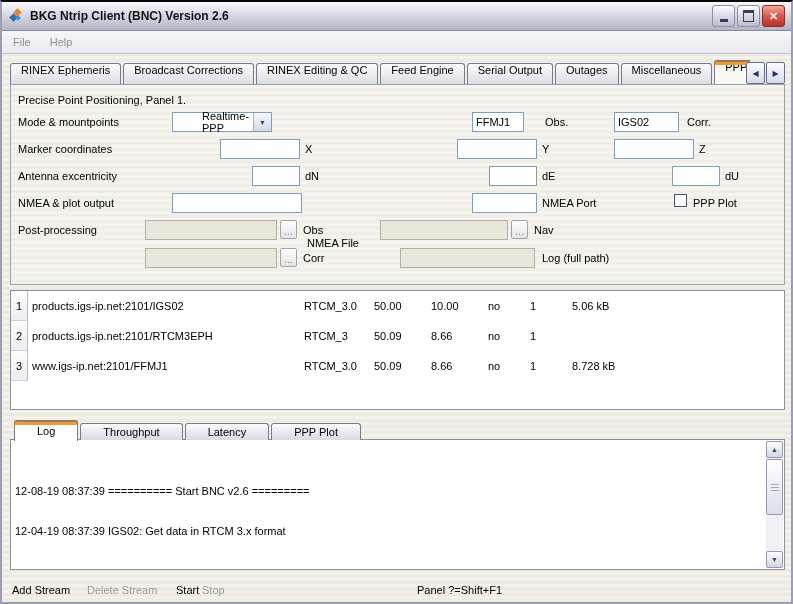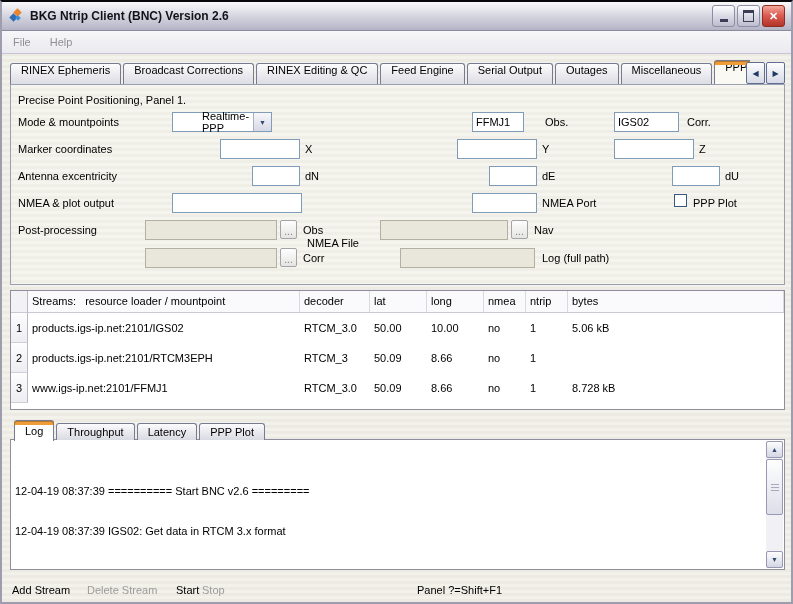--- a/index.html
+++ b/index.html
@@ -67,21 +67,21 @@
   .thead .cell{background:#fafafc;border-right:1px solid #d9d9e2;border-bottom:1px solid #c9c9d4;
     height:21px;line-height:21px;}
   .thead .gutter{background:#f2f2f5;border-right:1px solid #b9b9c6;}
   .cell{padding:0 4px;white-space:pre;overflow:hidden;}
   .tbody-row{height:30px;cursor:default;}
   .tbody-row .cell{line-height:30px;}
   .tbody-row .gutter{background:linear-gradient(180deg,#fdfdfe,#ededf2);
     border-right:1px solid #b9b9c6;border-bottom:1px solid #cfcfda;text-align:center;padding:0;}
   
   .logtabs{position:absolute;left:12px;top:418px;height:20px;display:flex;gap:2px;z-index:6;}
-  .ltab{position:relative;height:16px;margin-top:3px;padding:0 10px;border:1px solid #767b91;border-bottom:none;
+  .ltab{position:relative;height:16px;margin-top:3px;padding:0 22px;border:1px solid #767b91;border-bottom:none;
     border-radius:3px 3px 0 0;background:linear-gradient(180deg,#fcfcfd,#e8e8ee 55%,#dadae2);
     display:flex;align-items:center;white-space:nowrap;cursor:default;}
   .ltab.active{height:20px;margin-top:0;background:#fff;z-index:7;}
   .ltab.active::before{content:"";position:absolute;top:0;left:-1px;right:-1px;height:3px;
     background:#ef9b38;border-radius:3px 3px 0 0;border:1px solid #b9782a;border-bottom:none;}
   .logpanel{position:absolute;left:8px;top:437px;width:775px;height:131px;box-sizing:border-box;
     border:1px solid #8e8e9e;background:#fff;z-index:5;}
   .logtext{position:absolute;left:4px;top:2px;right:20px;bottom:2px;overflow:hidden;
     white-space:pre;font-size:11px;line-height:13.4px;padding-top:16px;}
   
@@ -210,30 +210,20 @@
   <span class="browse" style="left:509px;top:218px;">...</span>
   <span class="flabel" style="left:532px;top:222px;">Nav</span>
 
   <input class="txt dis" style="left: 143px; top: 246px; width: 132px;" disabled="">
   <span class="browse" style="left:278px;top:246px;">...</span>
   <span class="flabel" style="left:301px;top:250px;">Corr</span>
   <input class="txt dis" style="left: 398px; top: 246px; width: 135px;" disabled="">
   <span class="flabel" style="left:540px;top:250px;">Log (full path)</span>
 
   <div class="table">
-    <div class="trow thead">
-      <div class="cell gutter"></div>
-      <div class="cell">Streams:   resource loader / mountpoint</div>
-      <div class="cell">decoder</div>
-      <div class="cell">lat</div>
-      <div class="cell">long</div>
-      <div class="cell">nmea</div>
-      <div class="cell">ntrip</div>
-      <div class="cell">bytes</div>
-    </div>
     <div class="trow tbody-row">
       <div class="cell gutter">1</div>
       <div class="cell">products.igs-ip.net:2101/IGS02</div>
       <div class="cell">RTCM_3.0</div>
       <div class="cell">50.00</div>
       <div class="cell">10.00</div>
       <div class="cell">no</div>
       <div class="cell">1</div>
       <div class="cell">5.06 kB</div>
     </div>
@@ -268,21 +258,21 @@
     <div class="ltab">
         <span>Latency</span>
       </div>
     <div class="ltab">
         <span>PPP Plot</span>
       </div>
   </div>
 
   <div class="logpanel">
     <div class="logtext">
-      <div>12-04-19 08:37:39 ========== Start BNC v2.6 =========</div>
+      <div>12-08-19 08:37:39 ========== Start BNC v2.6 =========</div>
       <div>12-04-19 08:37:39 IGS02: Get data in RTCM 3.x format</div>
       <div>12-04-19 08:37:39 RTCM3EPH: Get data in RTCM 3.x format</div>
       
       
       
       
       
     </div>
     <div class="vscroll">
       <span class="sbtn up">

